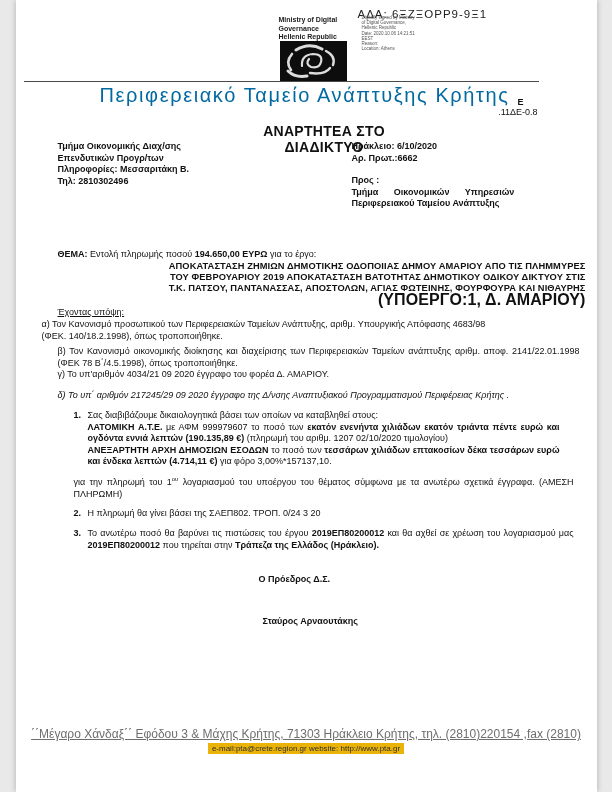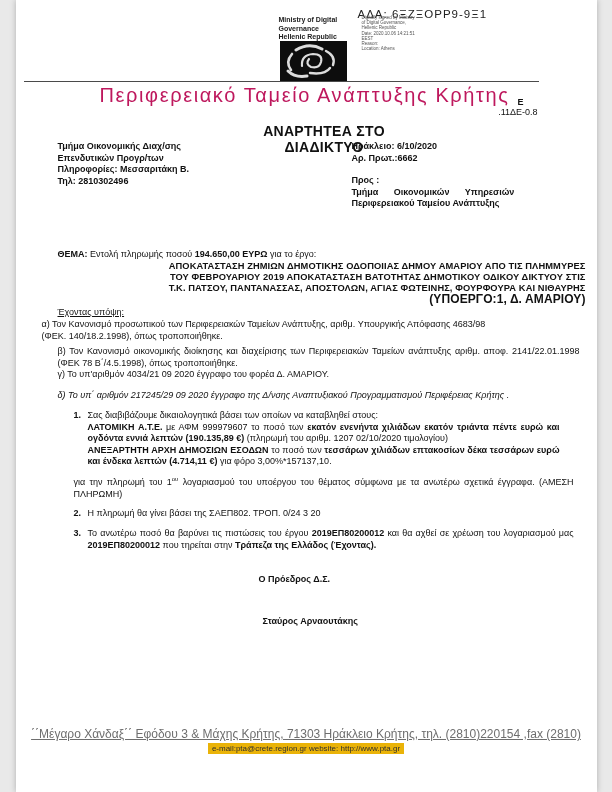--- a/index.html
+++ b/index.html
@@ -8,21 +8,21 @@
     font-family:"Liberation Sans",sans-serif;color:#111;overflow:hidden;
     box-shadow:0 0 6px rgba(0,0,0,.25);
   }
   .abs{position:absolute;}
   .b{font-weight:bold;}
   .jus{text-align:justify;}
   .fs9{font-size:9px;line-height:11.5px;}
   .ada{font-size:11.5px;letter-spacing:1px;color:#222;}
   .ministry{font-size:7px;line-height:8.5px;font-weight:bold;color:#222;}
   .sigdetails{font-size:4.5px;line-height:5.2px;color:#555;}
-  .orgtitle{font-size:20px;letter-spacing:1.6px;color:#be185d;white-space:nowrap;}
+  .orgtitle{font-size:20px;letter-spacing:1.6px;color:#0369a1;white-space:nowrap;}
   .codelines{font-size:9px;text-align:right;color:#111;}
   .anart{font-size:14px;font-weight:bold;letter-spacing:.3px;}
   .caps-line{font-size:9.3px;font-weight:bold;text-align:right;line-height:11px;letter-spacing:.1px;}
   .under{text-decoration:underline;}
   .spread{word-spacing:13px;}
   .listnum{position:absolute;left:-14px;top:0;font-weight:bold;}
   .footer1{font-size:12px;color:#6e6e6e;text-decoration:underline;text-align:center;}
   .footer2{font-size:8px;color:#2f2f2f;background:#eab308;display:inline-block;padding:1px 4px;}
   sup{font-size:6px;vertical-align:super;line-height:0;}
   .hr{border-top:1.3px solid #4a4a4a;height:0;}
@@ -92,21 +92,21 @@
     <div>Περιφερειακού Ταμείου Ανάπτυξης</div>
   </div>
 
   <div class="abs fs9" style="left:42px;top:249px;width:528px;">
     <div>
       <span class="b">ΘΕΜΑ:</span><span> Εντολή πληρωμής ποσού </span><span class="b">194.650,00 ΕΥΡΩ</span><span> για το έργο:</span>
     </div>
     <div class="caps-line">ΑΠΟΚΑΤΑΣΤΑΣΗ ΖΗΜΙΩΝ ΔΗΜΟΤΙΚΗΣ ΟΔΟΠΟΙΙΑΣ ΔΗΜΟΥ ΑΜΑΡΙΟΥ ΑΠΟ ΤΙΣ ΠΛΗΜΜΥΡΕΣ</div>
     <div class="caps-line">ΤΟΥ ΦΕΒΡΟΥΑΡΙΟΥ 2019   ΑΠΟΚΑΤΑΣΤΑΣΗ ΒΑΤΟΤΗΤΑΣ ΔΗΜΟΤΙΚΟΥ ΟΔΙΚΟΥ ΔΙΚΤΥΟΥ ΣΤΙΣ</div>
     <div class="caps-line">Τ.Κ. ΠΑΤΣΟΥ, ΠΑΝΤΑΝΑΣΣΑΣ,  ΑΠΟΣΤΟΛΩΝ, ΑΓΙΑΣ ΦΩΤΕΙΝΗΣ, ΦΟΥΡΦΟΥΡΑ ΚΑΙ ΝΙΘΑΥΡΗΣ</div>
-    <div class="caps-line" style="font-size:12px;">(ΥΠΟΕΡΓΟ:1, Δ. ΑΜΑΡΙΟΥ)</div>
+    <div class="caps-line" style="font-size:16px;">(ΥΠΟΕΡΓΟ:1, Δ. ΑΜΑΡΙΟΥ)</div>
   </div>
 
   <div class="abs fs9 under" style="left:42px;top:307px;">Έχοντας υπόψη:</div>
   <div class="abs fs9" style="left:26px;top:319px;width:444px;">α) Τον Κανονισμό προσωπικού των Περιφερειακών Ταμείων Ανάπτυξης, αριθμ. Υπουργικής Απόφασης 4683/98 (ΦΕΚ. 140/18.2.1998), όπως τροποποιήθηκε.</div>
   <div class="abs fs9 jus" style="left:42px;top:346px;width:522px;">β) Τον Κανονισμό οικονομικής διοίκησης και διαχείρισης των Περιφερειακών Ταμείων ανάπτυξης αριθμ. αποφ. 2141/22.01.1998 (ΦΕΚ 78 Β΄/4.5.1998), όπως τροποποιήθηκε.</div>
   <div class="abs fs9" style="left:42px;top:369px;width:522px;">γ) Το υπ'αριθμόν 4034/21 09 2020 έγγραφο του φορέα Δ. ΑΜΑΡΙΟΥ.</div>
   <div class="abs fs9 jus" style="left:42px;top:390px;width:522px;font-style:italic;">δ) Το υπ΄ αριθμόν 217245/29 09 2020 έγγραφο της Δ/νσης Αναπτυξιακού Προγραμματισμού Περιφέρειας Κρήτης .</div>
 
   <div class="abs fs9" style="left:72px;top:410px;width:472px;">
     <span class="listnum">1.</span>
@@ -122,21 +122,21 @@
     <span>για την πληρωμή του 1</span><sup>ου</sup><span> λογαριασμού του υποέργου του θέματος σύμφωνα με τα ανωτέρω σχετικά έγγραφα. (ΑΜΕΣΗ ΠΛΗΡΩΜΗ)</span>
   </div>
 
   <div class="abs fs9" style="left:72px;top:508px;width:472px;">
     <span class="listnum">2.</span>
     <span>Η πληρωμή θα γίνει βάσει της ΣΑΕΠ802. ΤΡΟΠ. 0/24 3 20</span>
   </div>
 
   <div class="abs fs9 jus" style="left:72px;top:528px;width:486px;">
     <span class="listnum">3.</span>
-    <span>Το ανωτέρω ποσό θα βαρύνει τις πιστώσεις του έργου </span><span class="b">2019ΕΠ80200012</span><span> και θα αχθεί σε χρέωση του λογαριασμού μας </span><span class="b">2019ΕΠ80200012</span><span> που τηρείται στην </span><span class="b">Τράπεζα της Ελλάδος (Έχοντας).</span>
+    <span>Το ανωτέρω ποσό θα βαρύνει τις πιστώσεις του έργου </span><span class="b">2019ΕΠ80200012</span><span> και θα αχθεί σε χρέωση του λογαριασμού μας </span><span class="b">2019ΕΠ80200012</span><span> που τηρείται στην </span><span class="b">Τράπεζα της Ελλάδος (Ηράκλειο).</span>
   </div>
 
   <div class="abs fs9 b" style="left:243px;top:574px;">Ο Πρόεδρος Δ.Σ.</div>
   <div class="abs fs9 b" style="left:247px;top:616px;">Σταύρος Αρναουτάκης</div>
 
   <div class="abs footer1" style="left:0;right:0;top:727px;">΄΄Μέγαρο Χάνδαξ΄΄ Εφόδου 3 &amp; Μάχης Κρήτης, 71303 Ηράκλειο Κρήτης, τηλ. (2810)220154 ,fax (2810) 220138</div>
   <div class="abs" style="left:0;right:0;top:737px;text-align:center;">
     <span class="footer2">e-mail:pta@crete.region.gr website: http://www.pta.gr</span>
   </div>
 

